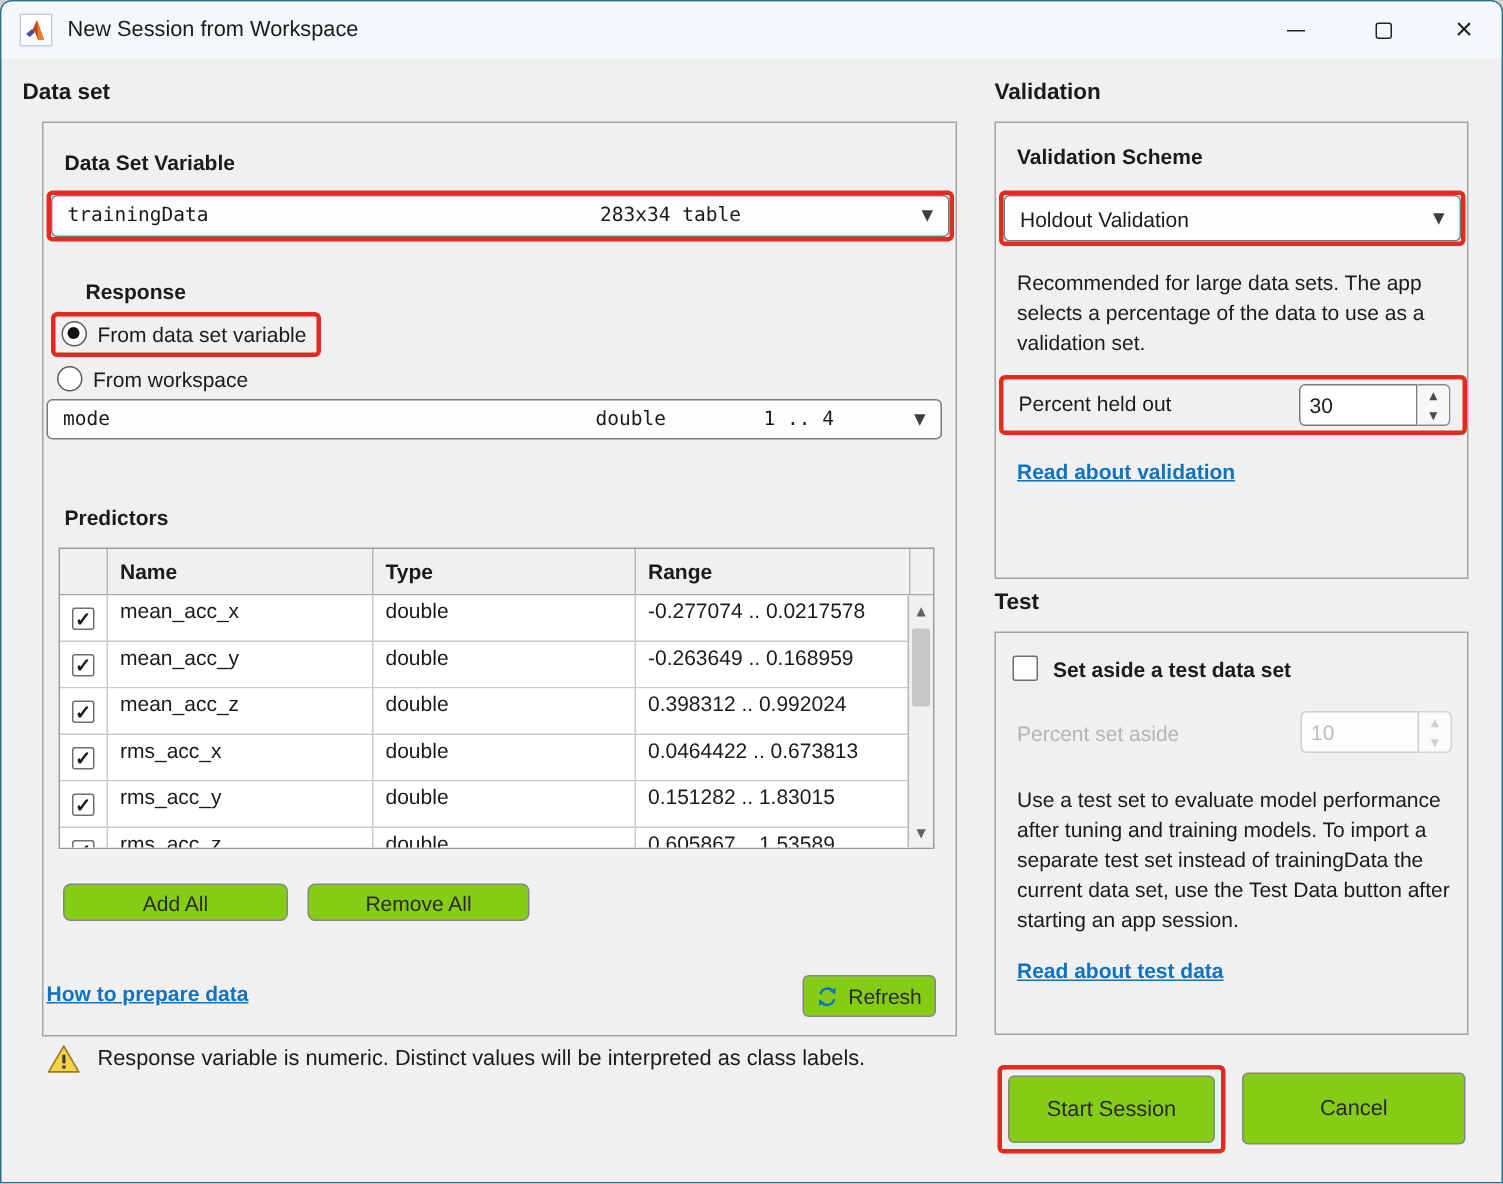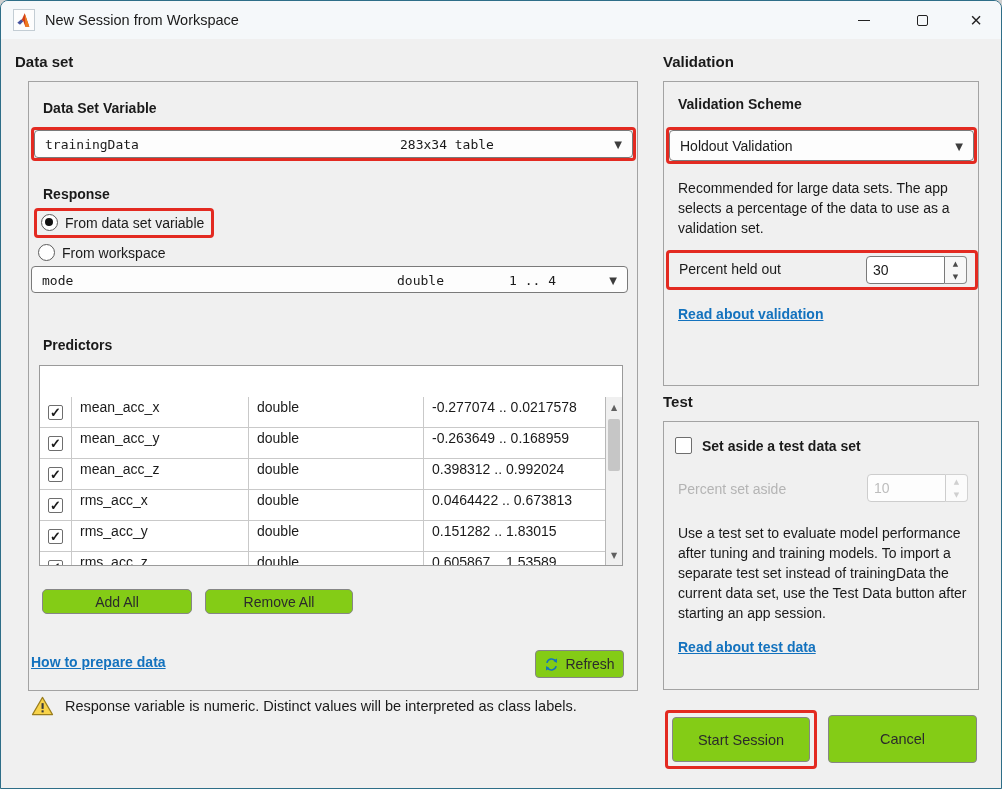--- a/index.html
+++ b/index.html
@@ -103,41 +103,48 @@
 
     <div class="sub-label" style="left:14px; top:18px;">Data Set Variable</div>
     <div class="hl" style="left:2px; top:45px; width:605px; height:34px;">
       <div class="combo" style="left:0; top:0; right:0; bottom:0;">
         <span class="c-name">trainingData</span>
         <span class="c-info">283x34 table</span>
         <span class="arrow">▼</span>
       </div>
     </div>
 
-    <div class="sub-label" style="left:2px; top:104px;padding-left:12px;">Response</div>
+    <div class="sub-label" style="left:16px; top:104px;padding-left:12px;">Response</div>
     <div class="hl" style="left:5px; top:126px; width:180px; height:30px;">
       <div class="radio-row" style="position:absolute; left:4px; top:3px;">
         <span class="radio-dot on"></span>
         <span>From data set variable</span>
       </div>
     </div>
     <div class="radio-row" style="position:absolute; left:9px; top:162px;">
       <span class="radio-dot"></span>
       <span>From workspace</span>
     </div>
 
     <div class="combo" style="left:2px; top:184px; width:597px; height:27px;">
       <span class="c-name">mode</span>
       <span class="c-info">double</span>
       <span class="c-range">1 .. 4</span>
       <span class="arrow">▼</span>
     </div>
 
     <div class="sub-label" style="left:14px; top:255px;">Predictors</div>
     <div class="ptable">
+      <div class="thead">
+        <div></div>
+        <div>Name</div>
+        <div>Type</div>
+        <div>Range</div>
+        <div></div>
+      </div>
       <div class="tbody">
           <div class="trow">
             <div class="tc c-check">
               <span class="cb">✓</span>
             </div>
             <div class="tc">mean_acc_x</div>
             <div class="tc">double</div>
             <div class="tc" style="border-right:none;">-0.277074 .. 0.0217578</div>
           </div>
           <div class="trow">

